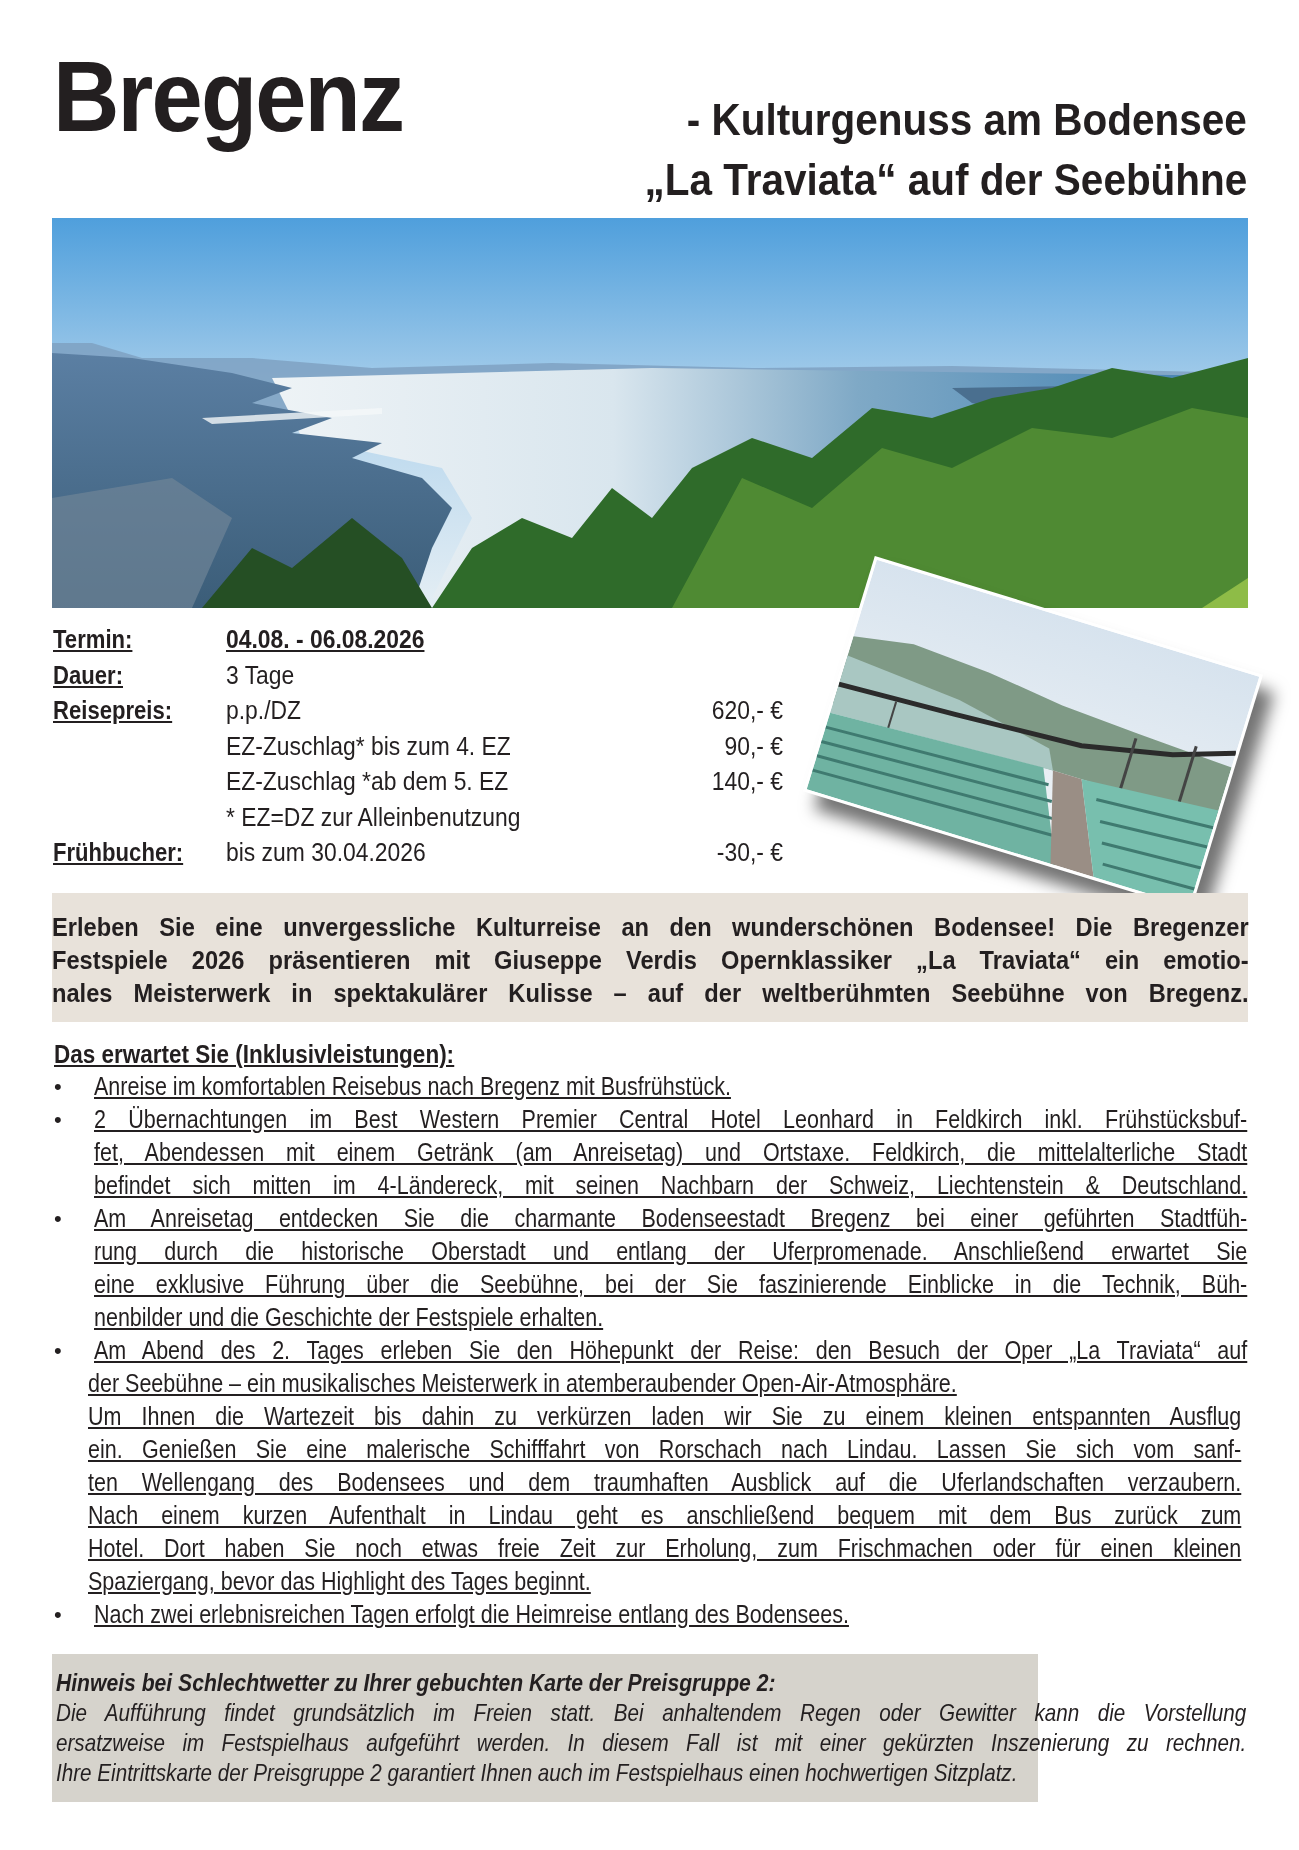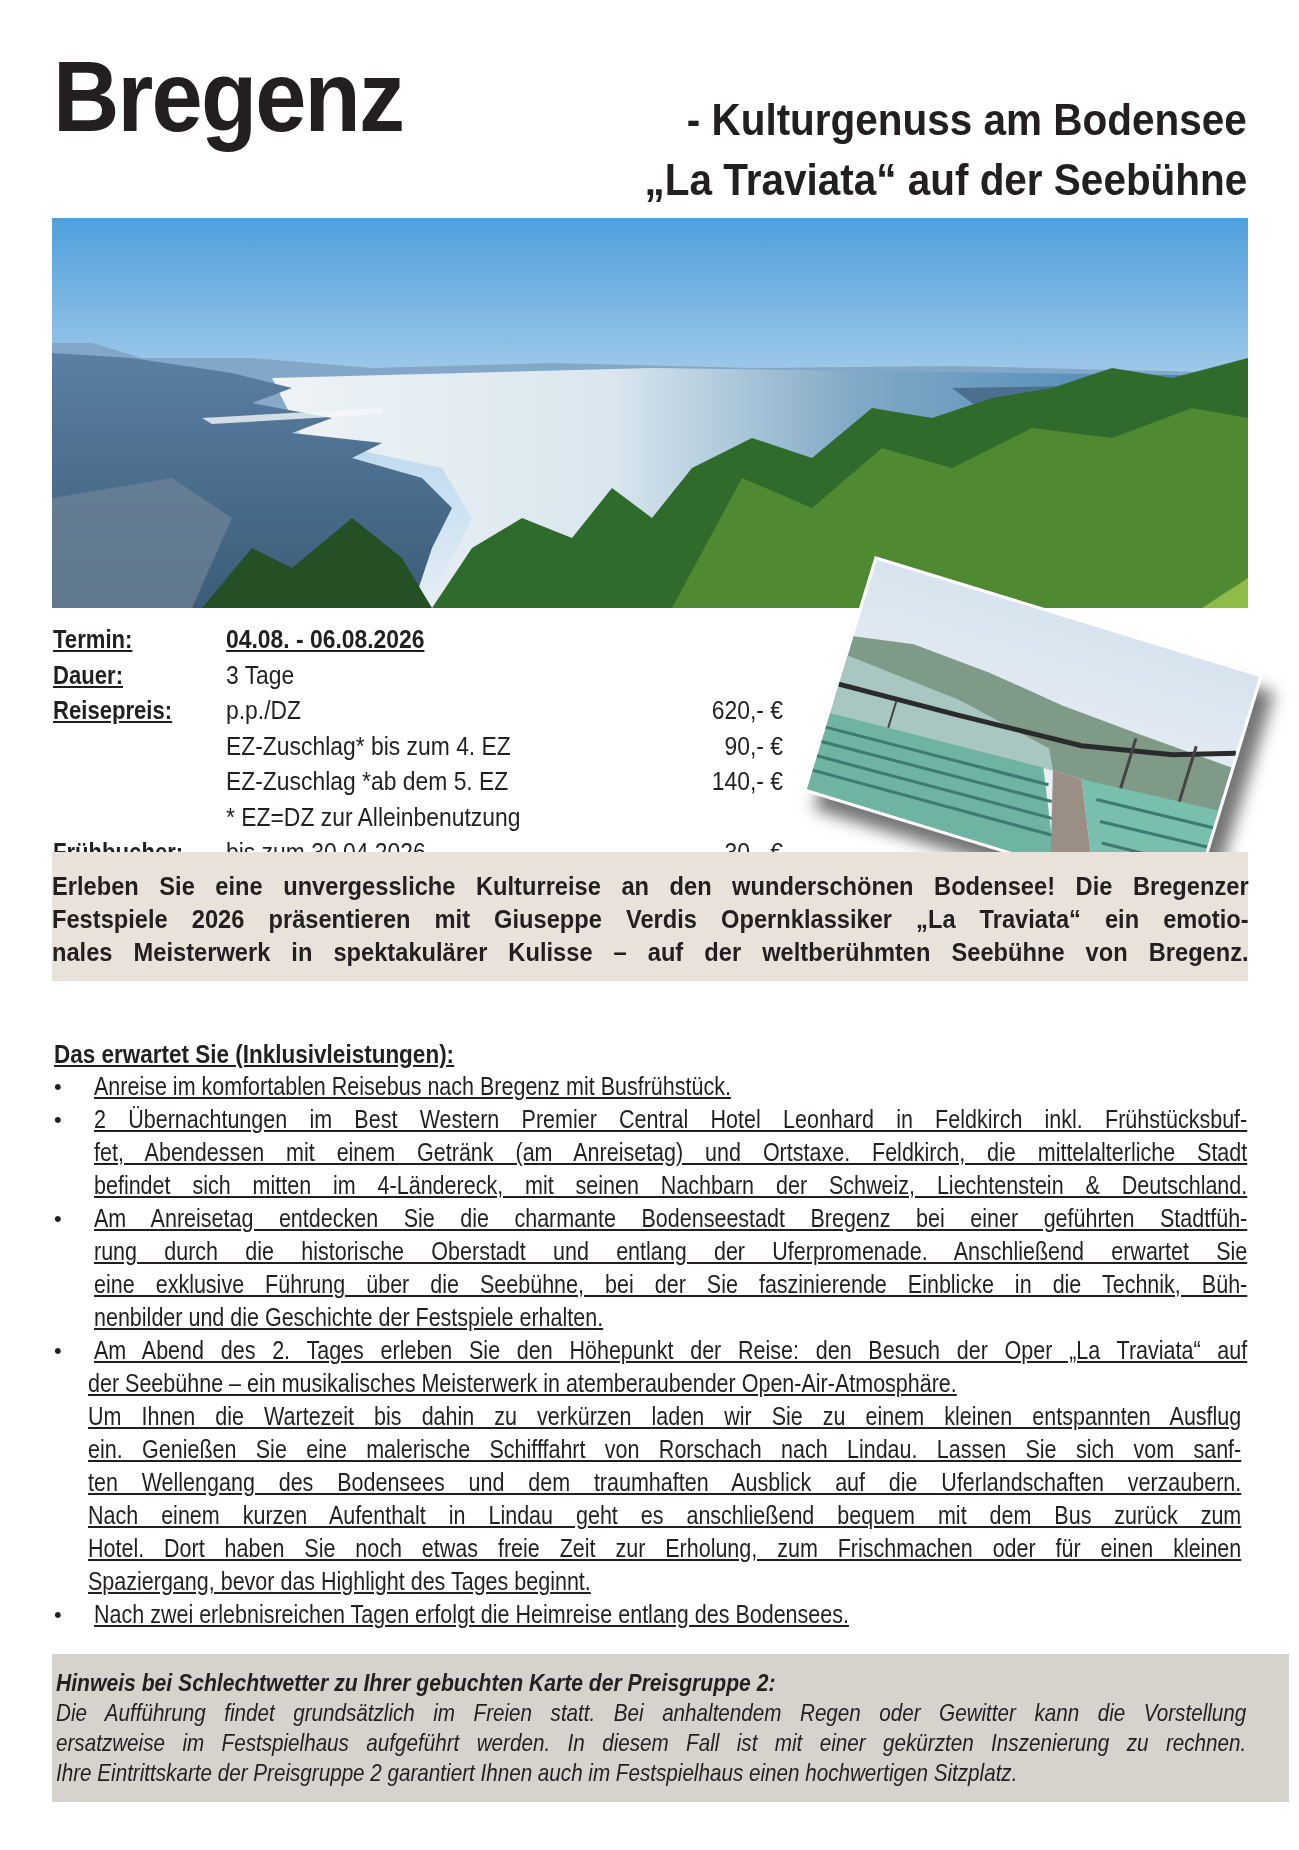--- a/index.html
+++ b/index.html
@@ -23,37 +23,37 @@
   .fact-value { position: absolute; left: 173px; transform: scaleX(0.88); transform-origin: left center; }
   .fact-value.strong { font-weight: 700; text-decoration: underline; }
   .fact-price { position: absolute; left: 540px; width: 190px; text-align: right;
                 transform: scaleX(0.88); transform-origin: right center; }
 
   .photo2-wrap { position: absolute; left: 830px; top: 610px; width: 400px; height: 240px;
                  transform: rotate(17deg); transform-origin: center center;
                  box-shadow: 16px 14px 16px rgba(0,0,0,0.55); background: #fff; padding: 3px; }
   .photo2-wrap svg { display: block; width: 100%; height: 100%; }
 
-  .intro { position: absolute; left: 52px; top: 852px; width: 1196px; height: 129px; background: #e8e2da; }
+  .intro { position: absolute; left: 52px; top: 893px; width: 1196px; height: 129px; background: #e8e2da; }
   .intro-text { position: absolute; left: 0; top: 18px; width: 1340px; font-size: 26.5px; font-weight: 700;
                 line-height: 33px; text-align: justify; transform: scaleX(0.893); transform-origin: left top; }
   .intro-line { display: block; text-align-last: justify; white-space: nowrap; }
 
   .incl { position: absolute; left: 54px; top: 1038px; width: 1194px; text-decoration: underline; }
   .incl-heading { font-size: 25px; font-weight: 700; text-decoration: underline; line-height: 32px;
                   transform: scaleX(0.9); transform-origin: left top; white-space: nowrap; }
   .incl-list { margin: 0; padding: 0; list-style: none; }
   .incl-item { position: relative; padding-left: 40px; }
   .bullet { position: absolute; left: 0; top: 0; font-size: 22px; line-height: 33px; }
   .item-lines { font-size: 25px; line-height: 33px; }
   .ln { display: block; white-space: nowrap; transform: scaleX(0.86); transform-origin: left top; width: 1341px; }
   .ln.j { text-align: justify; text-align-last: justify; }
   .ln.o { margin-left: -6px; }
 
-  .note { position: absolute; left: 52px; top: 1654px; width: 1237px; height: 148px; background: #d6d3cc; }
+  .note { position: absolute; left: 52px; top: 1654px; width: 986px; height: 148px; background: #d6d3cc; }
   .note-inner { position: absolute; left: 4px; top: 14px; font-size: 24px; line-height: 30px; font-style: italic; }
   .note-title { font-weight: 700; display: block; white-space: nowrap; transform: scaleX(0.88); transform-origin: left top; }
   .note-line { display: block; white-space: nowrap; transform: scaleX(0.86); transform-origin: left top;
                width: 1384px; text-align: justify; text-align-last: justify; }
   .note-line.last { text-align-last: left; }
 </style>
 </head>
 <body>
 
 <div class="title-main">Bregenz</div>

